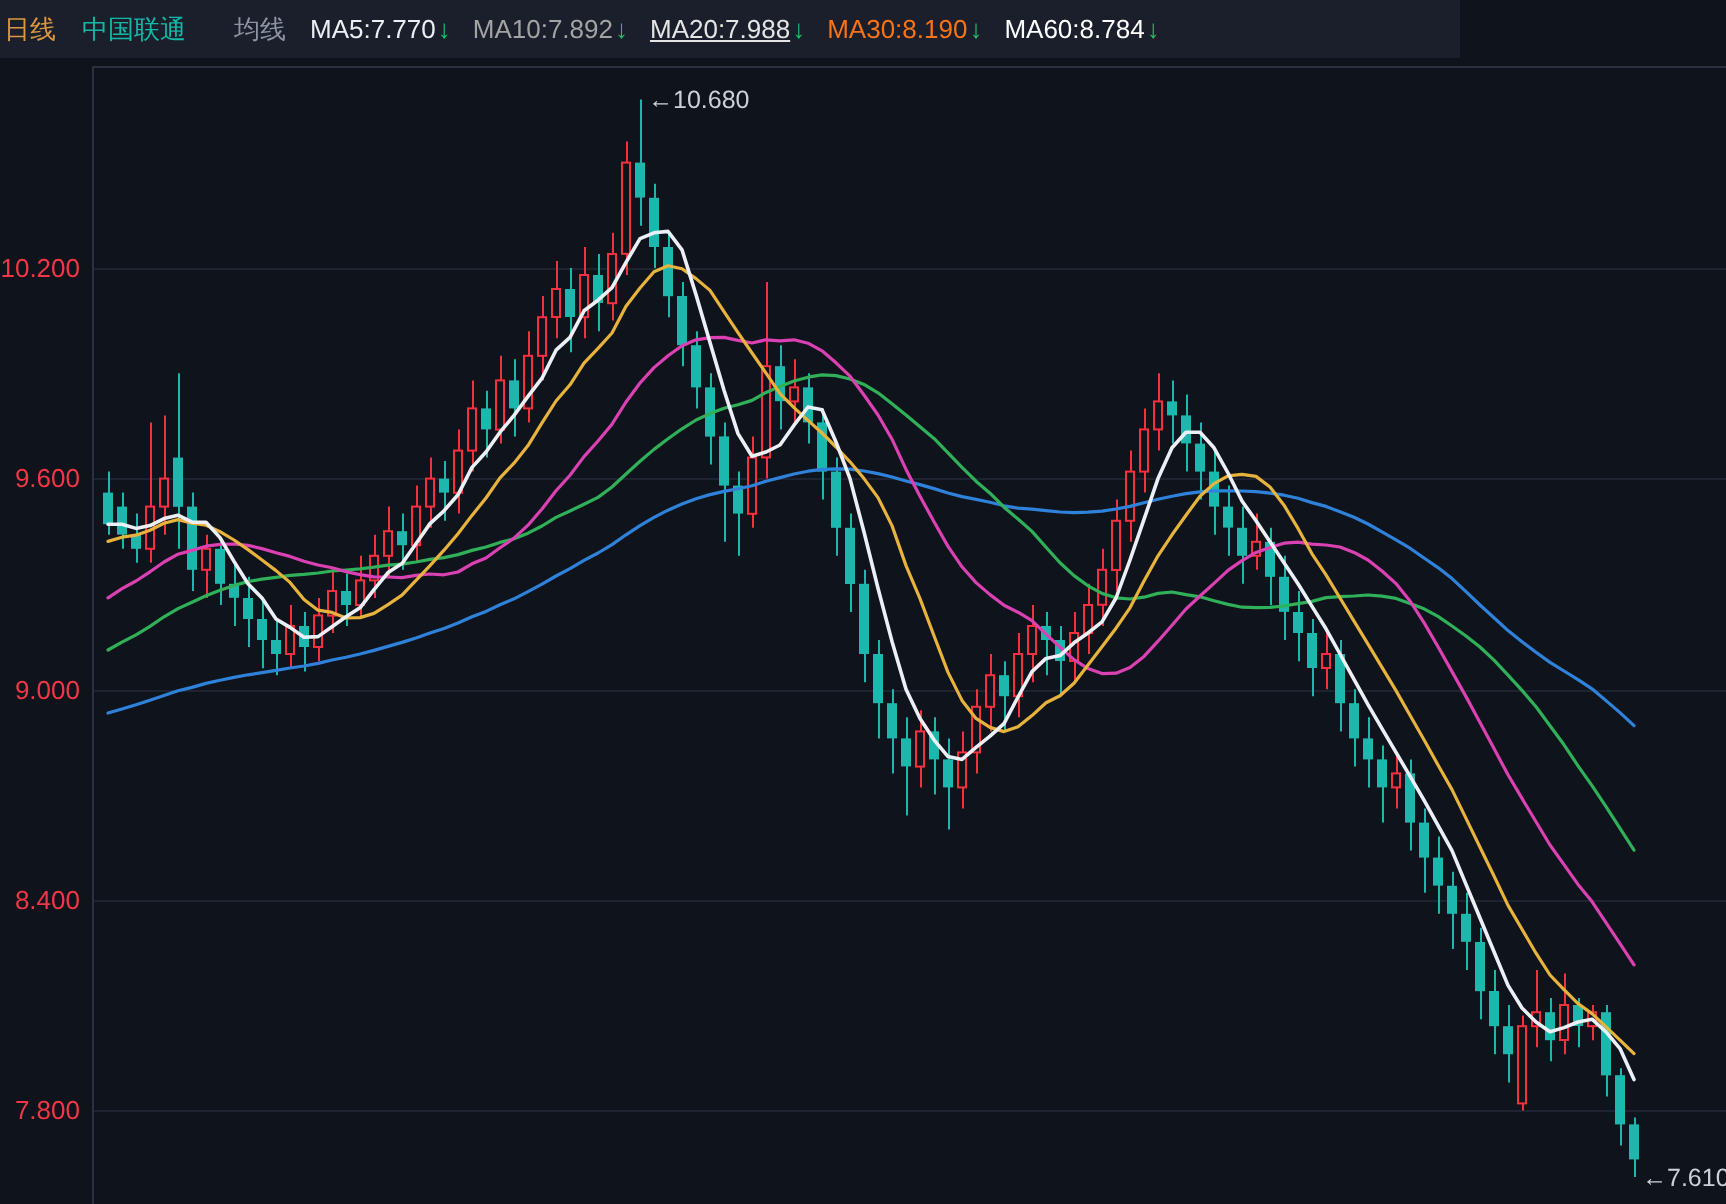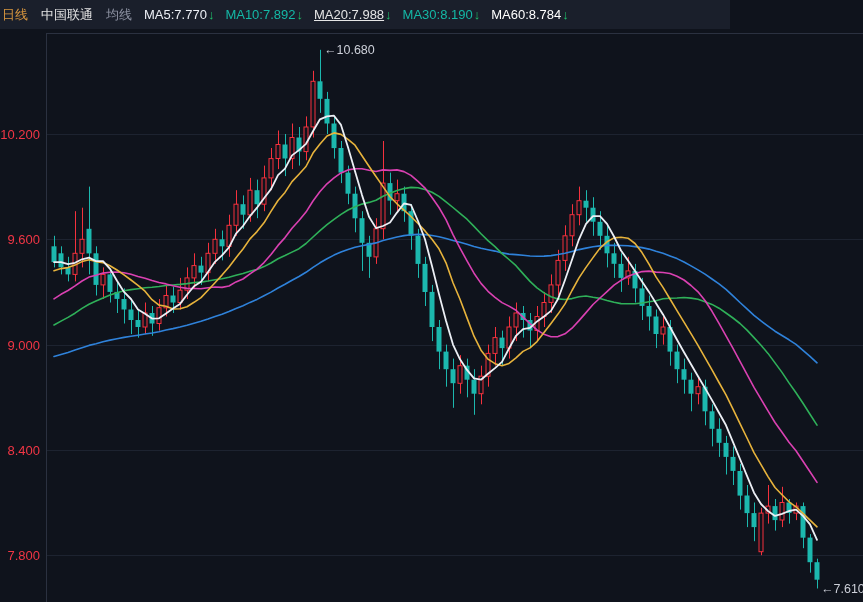--- a/index.html
+++ b/index.html
@@ -7,50 +7,50 @@
     width:863px;height:602px;position:relative;overflow:hidden;
     background:#0f131c;
     font-family:"Liberation Sans",sans-serif;
   }
   .header{
     position:absolute;top:0;left:0;width:730px;height:29px;
     background:#1a1f2b;display:flex;align-items:center;
     font-size:13px;z-index:2;white-space:nowrap;
   }
   .header .tab{color:#d9973f;margin-left:2px;margin-right:13px;cursor:pointer;}
-  .header .symbol{color:#e5e5e5;margin-right:13px;}
+  .header .symbol{color:#14b8a6;margin-right:24px;}
   .header .grp{color:#8e93a3;margin-right:12px;text-align:right;}
   #ma-readouts{display:flex;align-items:center;}
   .ma-item{display:flex;align-items:center;margin-right:11px;justify-content:center;}
   .ma-item .arr{margin-left:1px;font-weight:bold;}
   svg#kline-svg{position:absolute;top:0;left:0;}
   svg text{font-family:"Liberation Sans",sans-serif;}
 </style>
 </head>
 <body>
 
 <div class="header">
   <span class="tab">日线</span>
   <span class="symbol">中国联通</span>
   <span class="grp">均线</span>
   <span id="ma-readouts">
       <span class="ma-item">
         <span style="color: rgb(236, 239, 245);">MA5:7.770</span>
         <span class="arr" style="color: rgb(31, 193, 106);">↓</span>
       </span>
       <span class="ma-item">
-        <span style="color: #14b8a6;">MA10:7.892</span>
+        <span style="color: #a3a3a3;">MA10:7.892</span>
         <span class="arr" style="color: rgb(31, 193, 106);">↓</span>
       </span>
       <span class="ma-item">
         <span style="color: #e5e5e5; text-decoration: underline;">MA20:7.988</span>
         <span class="arr" style="color: rgb(31, 193, 106);">↓</span>
       </span>
       <span class="ma-item">
-        <span style="color: #14b8a6;">MA30:8.190</span>
+        <span style="color: #f97316;">MA30:8.190</span>
         <span class="arr" style="color: rgb(31, 193, 106);">↓</span>
       </span>
       <span class="ma-item">
         <span style="color: #ffffff;">MA60:8.784</span>
         <span class="arr" style="color: rgb(31, 193, 106);">↓</span>
       </span>
     </span>
 </div>
 
 <svg id="kline-svg" width="863" height="602">

